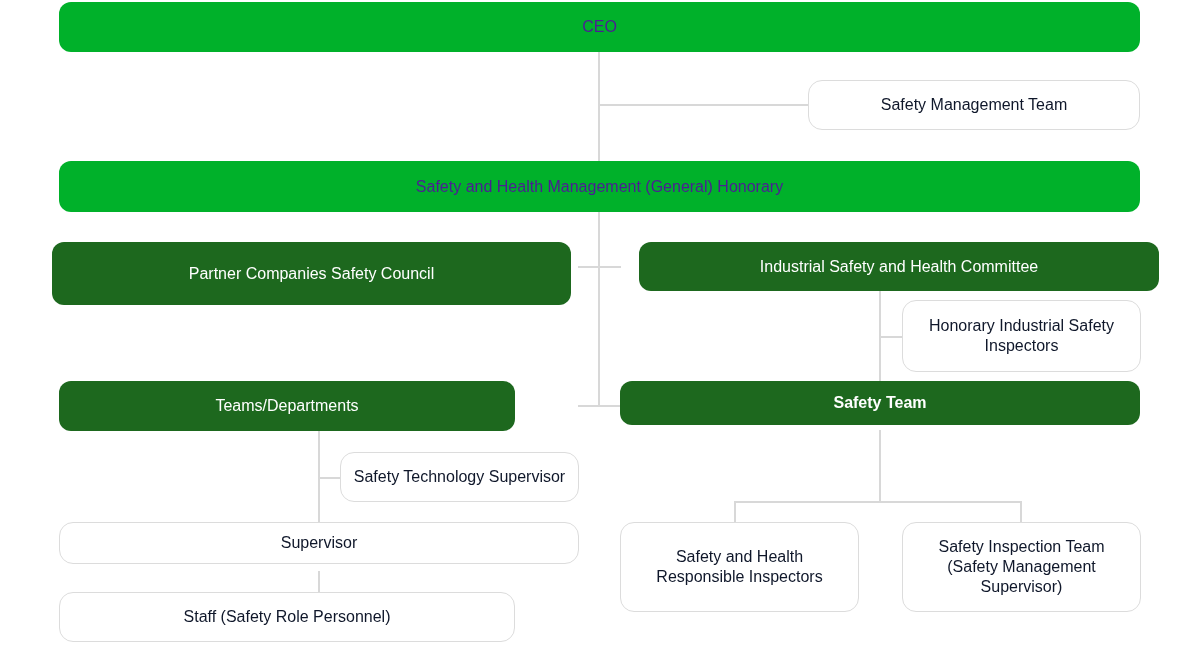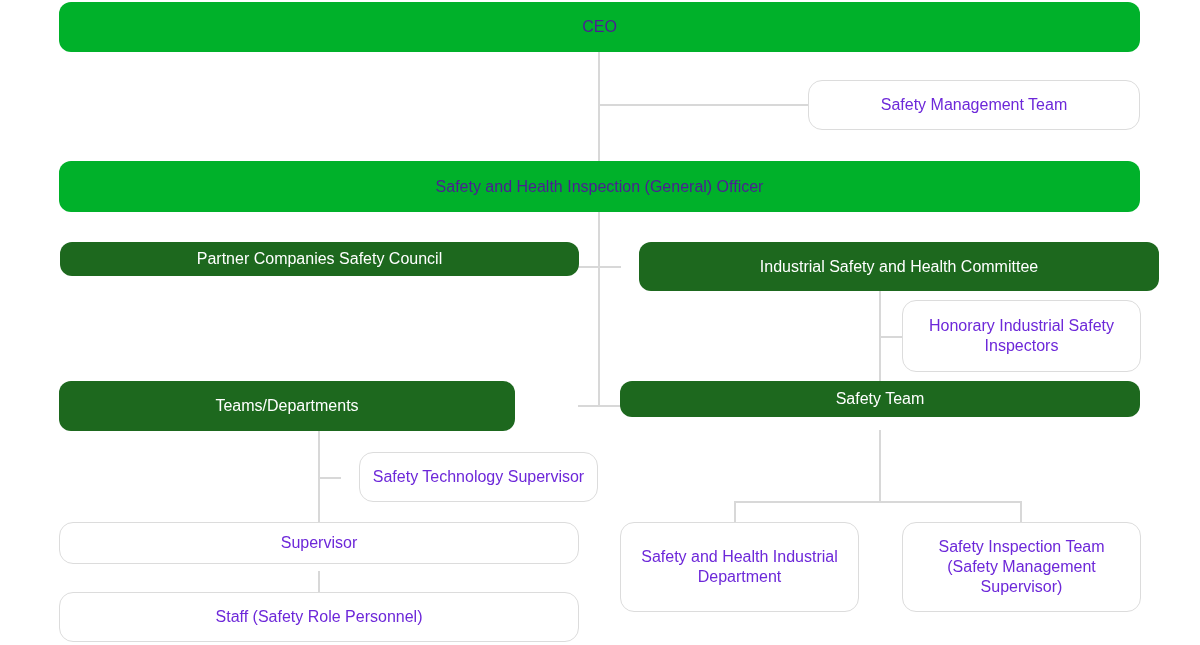--- a/index.html
+++ b/index.html
@@ -2,21 +2,21 @@
 <html><head>
 <meta charset="utf-8">
 <style>
   html, body { margin: 0; padding: 0; background: #ffffff; }
   body { width: 1200px; height: 645px; position: relative; overflow: hidden;
          font-family: "Liberation Sans", "DejaVu Sans", sans-serif; }
   .box { position: absolute; box-sizing: border-box; display: flex; align-items: center;
          justify-content: center; text-align: center; font-size: 16px; line-height: 20px; }
   .bright { background: #00b12a; color: #4c1d95; border-radius: 12px; }
   .dark { background: #1d681e; color: #ffffff; border-radius: 12px; }
-  .outline { background: #ffffff; color: #6d28d9; border: 1px solid #dcdcdc; border-radius: 14px; }
+  .outline { background: #ffffff; color: #0f172a; border: 1px solid #dcdcdc; border-radius: 14px; }
   .line { position: absolute; background: #d8d8d8; }
 </style>
 </head>
 <body>
 
 <div class="line" style="left:598px;top:51px;width:2px;height:112px;"></div>
 <div class="line" style="left:598px;top:104px;width:211px;height:2px;"></div>
 <div class="line" style="left:598px;top:211px;width:2px;height:196px;"></div>
 <div class="line" style="left:578px;top:266px;width:43px;height:2px;"></div>
 <div class="line" style="left:578px;top:405px;width:43px;height:2px;"></div>
@@ -30,44 +30,44 @@
 <div class="line" style="left:734px;top:501px;width:2px;height:22px;"></div>
 <div class="line" style="left:1020px;top:501px;width:2px;height:22px;"></div>
 
 <div class="box bright" style="left:59px;top:2px;width:1081px;height:50px;">
   <span>CEO</span>
 </div>
 <div class="box outline" style="left:808px;top:80px;width:332px;height:50px;">
   <span>Safety Management Team</span>
 </div>
 <div class="box bright" style="left:59px;top:161px;width:1081px;height:51px;">
-  <span>Safety and Health Inspection (General) Officer</span>
+  <span>Safety and Health Management (General) Honorary</span>
 </div>
-<div class="box dark" style="left:60px;top:242px;width:519px;height:34px;">
+<div class="box dark" style="left:52px;top:242px;width:519px;height:63px;">
   <span>Partner Companies Safety Council</span>
 </div>
 <div class="box dark" style="left:639px;top:242px;width:520px;height:49px;">
   <span>Industrial Safety and Health Committee</span>
 </div>
 <div class="box outline" style="left:902px;top:300px;width:239px;height:72px;padding:0 20px;">
   <span>Honorary Industrial Safety Inspectors</span>
 </div>
 <div class="box dark" style="left:59px;top:381px;width:456px;height:50px;">
   <span>Teams/Departments</span>
 </div>
-<div class="box dark" style="left:620px;top:381px;width:520px;height:36px;">
+<div class="box dark" style="left:620px;top:381px;width:520px;height:44px;font-weight:bold;">
   <span>Safety Team</span>
 </div>
-<div class="box outline" style="left:359px;top:452px;width:239px;height:50px;justify-content:center;">
+<div class="box outline" style="left:340px;top:452px;width:239px;height:50px;justify-content:center;">
   <span>Safety Technology Supervisor</span>
 </div>
 <div class="box outline" style="left:59px;top:522px;width:520px;height:42px;">
   <span>Supervisor</span>
 </div>
-<div class="box outline" style="left:59px;top:592px;width:520px;height:50px;">
+<div class="box outline" style="left:59px;top:592px;width:456px;height:50px;">
   <span>Staff (Safety Role Personnel)</span>
 </div>
 <div class="box outline" style="left:620px;top:522px;width:239px;height:90px;padding:0 20px;">
-  <span>Safety and Health Industrial Department</span>
+  <span>Safety and Health Responsible Inspectors</span>
 </div>
 <div class="box outline" style="left:902px;top:522px;width:239px;height:90px;padding:0 12px;">
   <span>Safety Inspection Team (Safety Management Supervisor)</span>
 </div>
 
 </body></html>

